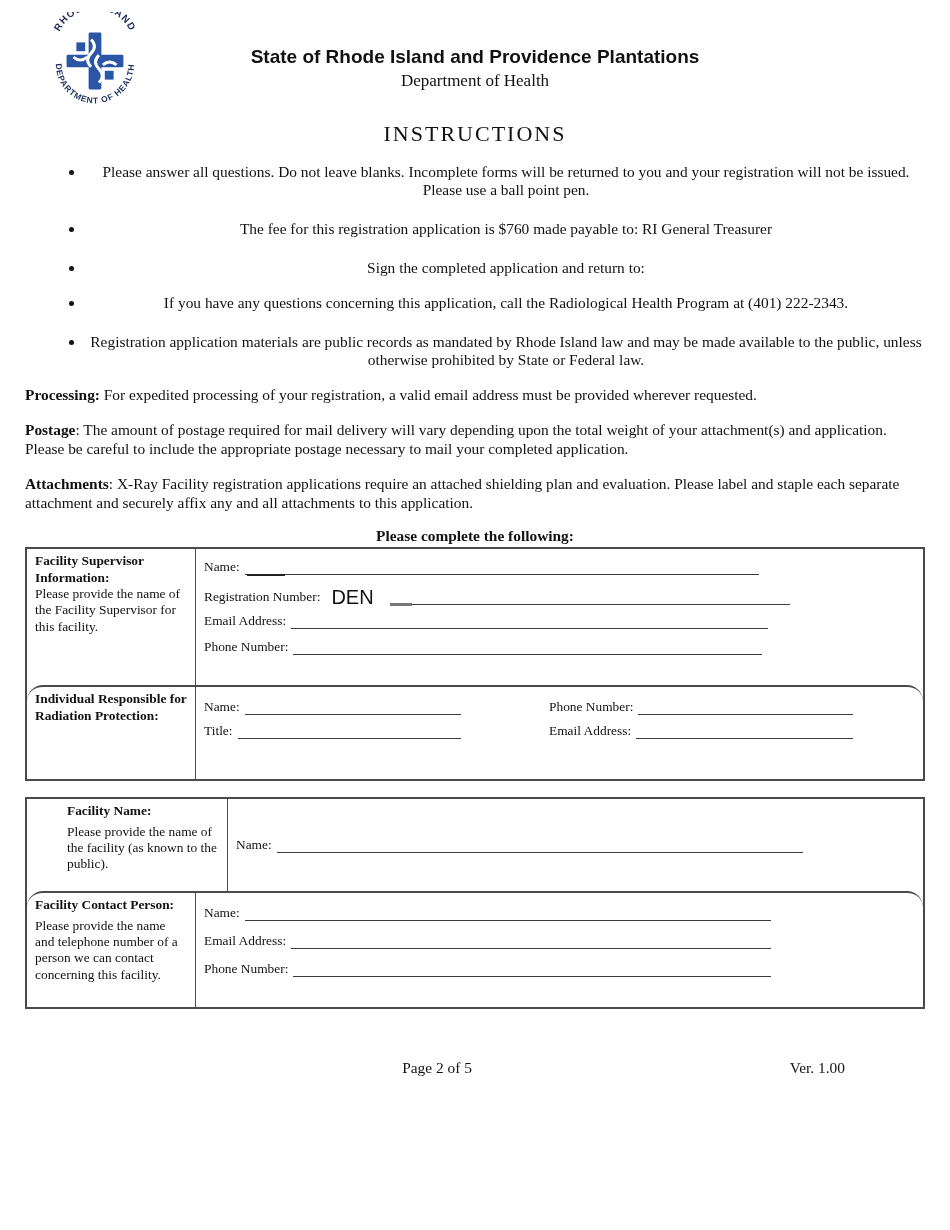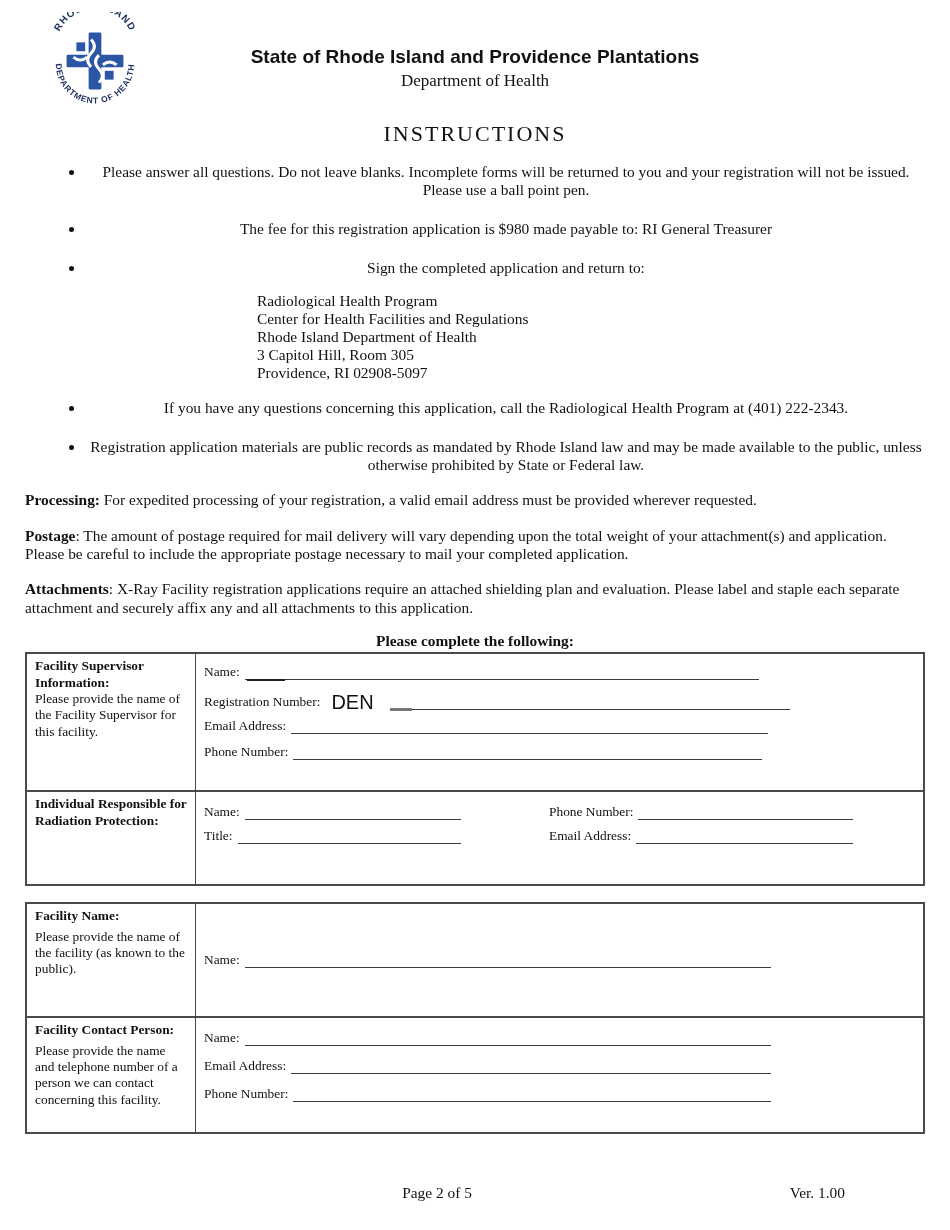--- a/index.html
+++ b/index.html
@@ -41,21 +41,21 @@
   .note { margin:17px 0 0 0; font-size:15.4px; line-height:1.2; }
   .note b { font-weight:bold; }
 
   .complete-heading {
     text-align:center; font-weight:bold; font-size:15.4px; margin-top:15px; margin-bottom:2px;
   }
 
   
   .form-table { border:2px solid #4a4a4a; background:#fff; }
   .form-table + .form-table { margin-top:16px; }
-  .trow { display:flex; }
+  .trow { display:flex;border-radius:16px; }
   .trow + .trow { border-top:2px solid #4a4a4a;font-family:Liberation Serif, serif; }
   .tleft {
     width:152px; flex:0 0 152px; border-right:1.5px solid #4a4a4a;
     padding:4px 8px 4px 8px; font-size:13.4px; line-height:1.22;
   }
   .tleft .cell-heading { font-weight:bold; }
   .tleft .cell-desc { margin-top:0px; }
   .tleft .cell-desc.gap { margin-top:4px; }
   .tright { flex:1 1 auto; padding:6px 0 6px 8px; }
 
@@ -91,21 +91,21 @@
   .r-rad { height:92px; }
   .r-rad .tright { padding-top:12px; }
   .pair-row { display:flex; font-size:13.4px; }
   .pair-row + .pair-row { margin-top:8px; }
   .f-left  { display:flex; align-items:flex-end; width:257px; }
   .f-left .fline { flex:1; }
   .f-right { display:flex; align-items:flex-end; width:304px; margin-left:88px; }
   .f-right .fline { flex:1; }
 
   
-  .r-fname { height:112px; }
+  .r-fname { height:92px;padding-left:32px; }
   .r-fname .tright { display:flex; align-items:center; }
   .r-fname .frow { width:567px; }
   .r-fname .fline { flex:1; }
   .r-contact { height:114px; }
   .r-contact .tright { padding-top:12px; }
   .r-contact .frow { width:567px; margin-bottom:12px; }
   .r-contact .fline { flex:1; }
 
   
   .footer { position:relative; margin-top:50px; text-align:center; font-size:15.4px; }
@@ -145,31 +145,24 @@
     <div class="hdr-title">State of Rhode Island and Providence Plantations</div>
     <div class="hdr-sub">Department of Health</div>
   </div>
 
   <div class="instructions-title">INSTRUCTIONS</div>
 
   <div class="content">
 
     <ul class="bullets first">
       <li>Please answer all questions.  Do not leave blanks. Incomplete forms will be returned to you and your registration will not be issued. Please use a ball point pen.</li>
-      <li>The fee for this registration application is $980 made payable to: RI General Treasurer</li>
+      <li>The fee for this registration application is $760 made payable to: RI General Treasurer</li>
       <li>Sign the completed application and return to:</li>
     </ul>
 
-    <div class="address">
-      <div>Radiological Health Program</div>
-      <div>Center for Health Facilities and Regulations</div>
-      <div>Rhode Island Department of Health</div>
-      <div>3 Capitol Hill, Room 305</div>
-      <div>Providence, RI  02908-5097</div>
-    </div>
 
     <ul class="bullets second">
       <li>If you have any questions concerning this application, call the Radiological Health Program at (401) 222-2343.</li>
       <li>Registration application materials are public records as mandated by Rhode Island law and may be made available to the public, unless otherwise prohibited by State or Federal law.</li>
     </ul>
 
     <p class="note"><b>Processing:</b><span> For expedited processing of your registration, a valid email address must be provided wherever requested.</span></p>
     <p class="note"><b>Postage</b><span>: The amount of postage required for mail delivery will vary depending upon the total weight of your attachment(s) and application. Please be careful to include the appropriate postage necessary to mail your completed application.</span></p>
     <p class="note"><b>Attachments</b><span>: X-Ray Facility registration applications require an attached shielding plan and evaluation.  Please label and staple each separate attachment and securely affix any and all attachments to this application.</span></p>
 

